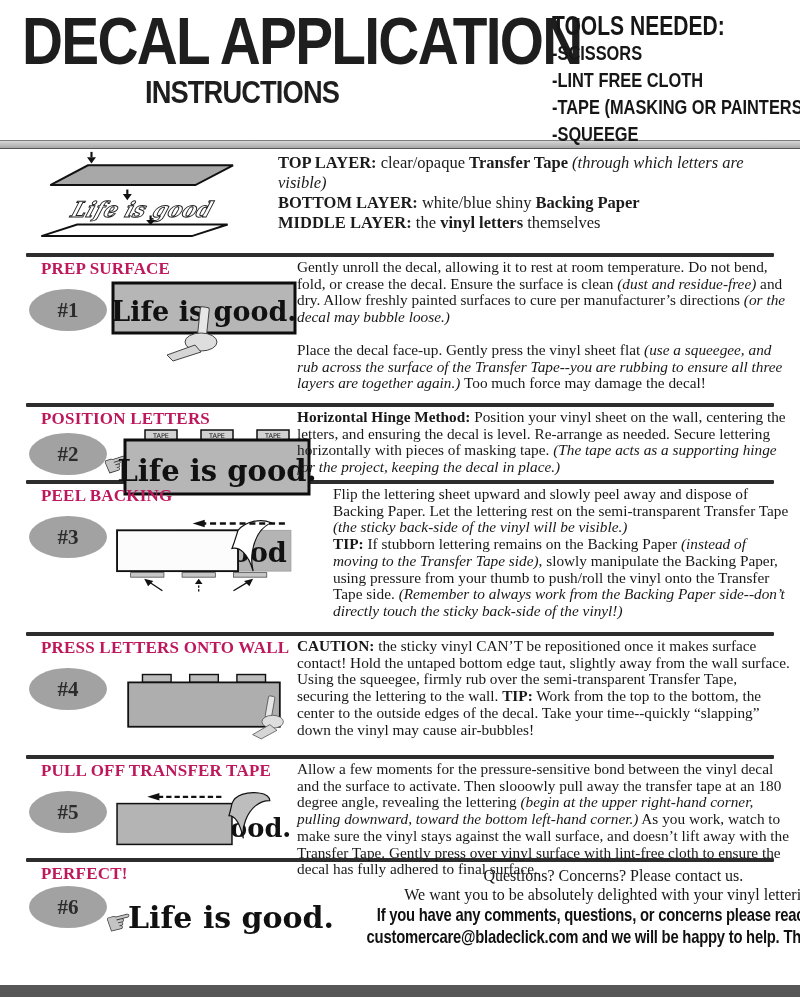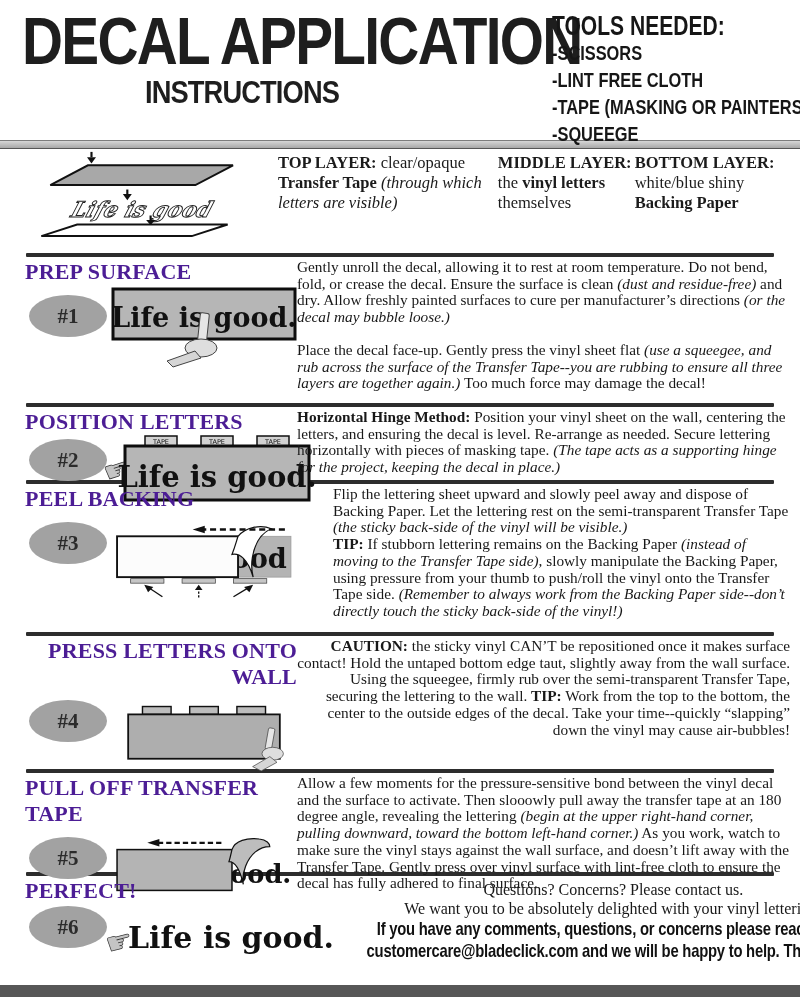--- a/index.html
+++ b/index.html
@@ -25,37 +25,37 @@
   .tools-head{font-size:27px;white-space:nowrap;transform:scaleX(.78);transform-origin:left top;line-height:1.05;}
   .tool-item{font-size:21px;white-space:nowrap;transform:scaleX(.78);transform-origin:left top;line-height:1.28;}
   
   .bar-gray{height:7px;background:linear-gradient(#d6d6d6,#a8a8a8);border-top:1px solid #7d7d7d;border-bottom:1px solid #565656;}
   .divider{height:4px;background:#2d2d2d;margin:0 26px;border-radius:1px;}
   
   .layers{height:104px;padding:2px 12px 0 18px;box-sizing:border-box;}
   .layers-intro{font-size:16.5px;text-align:center;padding-left:40px;}
   .layers-row{display:flex;}
   .layers-svg{width:250px;height:86px;flex-shrink:0;}
-  .layers-list{flex:1;display:flex;flex-direction:row;justify-content:space-between;padding:2px 0 8px 10px;font-size:16.5px;}
+  .layers-list{flex:1;display:flex;flex-direction:column;justify-content:space-between;padding:2px 0 8px 10px;font-size:16.5px;}
   
   .step{display:flex;padding:2px 8px 0 25px;box-sizing:border-box;}
   .step-left{width:272px;flex-shrink:0;}
-  .step-head{font-size:22px;font-weight:bold;letter-spacing:.2px;color:#4c1d95;}
+  .step-head{font-size:17px;font-weight:bold;letter-spacing:.2px;color:#be185d;margin-left:16px;}
   .step-body{display:flex;align-items:flex-start;}
   .oval{
     width:78px;height:42px;background:#a2a2a2;border-radius:50%;flex-shrink:0;
     display:flex;align-items:center;justify-content:center;
     font-size:21px;font-weight:bold;color:#2b2b2b;margin:10px 4px 0 4px;
   }
   .step-right{flex:1;font-size:15.3px;line-height:16.7px;padding-right:2px;color:#181818;}
   .step-right p{margin:0;}
   .step-right p.gap{margin-top:16px;}
   .b{font-weight:bold;}
   .i{font-style:italic;}
-  .h1{height:146px;} .h2{height:73px;} .h3{height:148px;gap:36px;} .h4{height:133px;text-align:right;} .h5{height:99px;} .h6{height:74px;}
+  .h1{height:146px;} .h2{height:73px;} .h3{height:148px;gap:36px;} .h4{height:119px;} .h5{height:99px;} .h6{height:74px;}
   
   .footer-right{text-align:center;padding-top:2px;}
   .f-serif{font-size:16px;line-height:19px;}
   .f-line{line-height:21px;}
   .condensed{
     display:inline-block;font-family:"Liberation Sans",sans-serif;font-weight:bold;
     font-size:19px;letter-spacing:-.3px;white-space:nowrap;color:#111;
     transform:scaleX(.78);transform-origin:center top;
   }
   .bottom-bar{position:absolute;bottom:0;left:0;width:800px;height:12px;background:#575757;}
@@ -97,22 +97,22 @@
         </g>
         <text x="148" y="74" text-anchor="middle" font-family="'DejaVu Serif',serif" font-style="italic" font-weight="bold" font-size="24" fill="#ffffff" stroke="#222" stroke-width="1.1" transform="skewX(-18)">Life is good</text>
         <g>
           <line x1="136" y1="72" x2="136" y2="77" stroke="#111" stroke-width="2.4"></line>
           <polygon points="131,77 141,77 136,83" fill="#111"></polygon>
         </g>
         <polygon points="54,82 222,82 182,95 14,95" fill="#ffffff" stroke="#111" stroke-width="2.2"></polygon>
       </svg>
       <div class="layers-list">
         <div><span class="b">TOP LAYER:</span><span> clear/opaque </span><span class="b">Transfer Tape</span><span> </span><span class="i">(through which letters are visible)</span></div>
+        <div><span class="b">BOTTOM LAYER:</span><span> white/blue shiny </span><span class="b">Backing Paper</span></div>
         <div><span class="b">MIDDLE LAYER:</span><span> the </span><span class="b">vinyl letters</span><span> themselves</span></div>
-        <div><span class="b">BOTTOM LAYER:</span><span> white/blue shiny </span><span class="b">Backing Paper</span></div>
       </div>
     </div>
   </div>
 
   <div class="divider"></div>
 
   <div class="step h1">
     <div class="step-left">
       <div class="step-head">PREP SURFACE</div>
       <div class="step-body">

